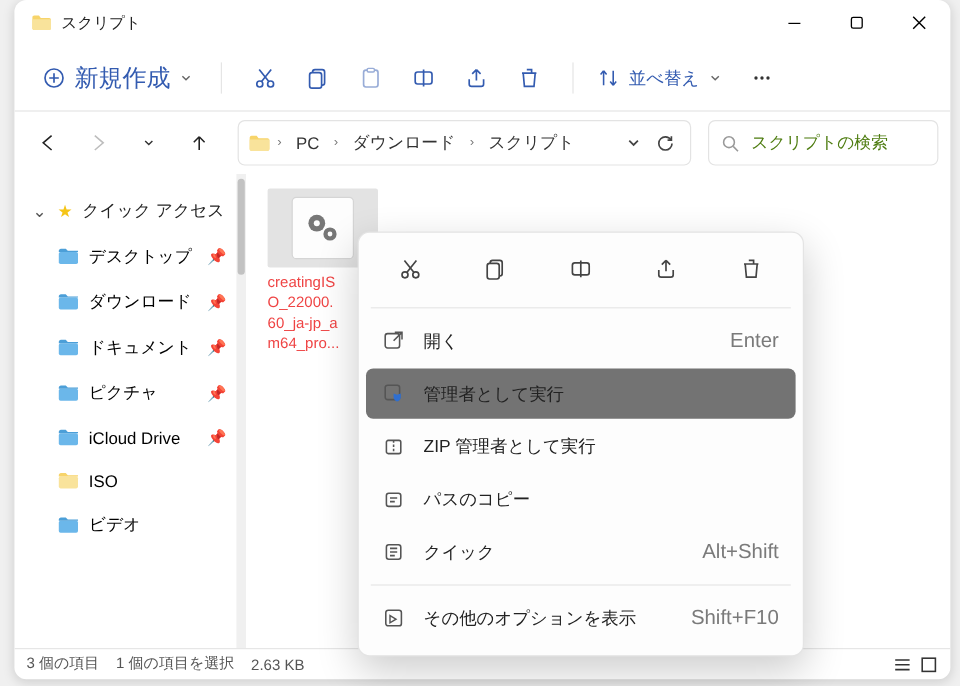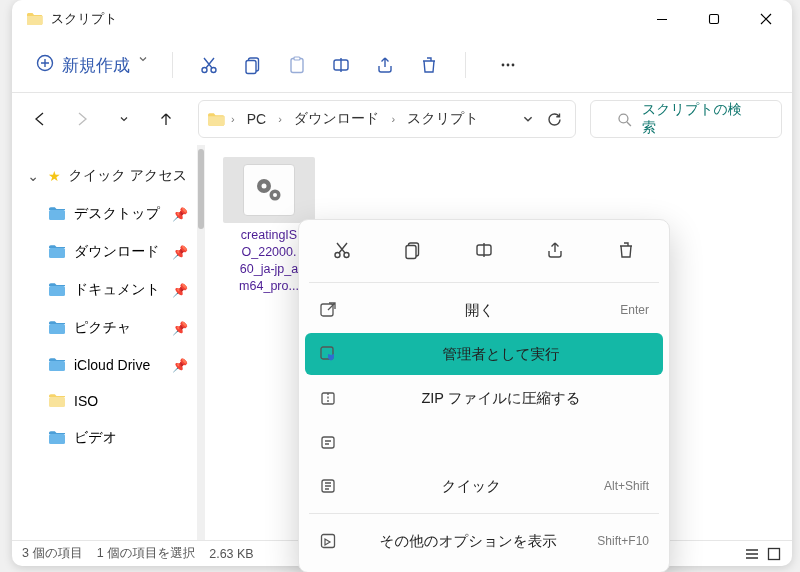--- a/index.html
+++ b/index.html
@@ -44,22 +44,22 @@
   .toolbar {
     display: flex;
     align-items: center;
     height: 55px;
     padding: 0 18px;
     gap: 0;
     border-bottom: 1px solid #e5e5e5;
     color: #335bb0;
   }
   .tool-new {
-    display: inline-flex; align-items: flex-start; gap: 8px;
-    color: #335bb0; font-size: 17px;
+    display: inline-flex; align-items: center; gap: 8px;
+    color: #335bb0; font-size: 20px;
     padding: 6px 6px;
     margin-right: 4px;
   }
   .tool-sep {
     width: 1px; height: 26px;
     background: #e5e5e5;
     margin: 0 14px;
   }
   .tool-icon {
     width: 44px; height: 44px;
@@ -103,22 +103,22 @@
   .bc-end {
     display: flex; align-items: center; gap: 12px;
     padding-right: 6px;
     color: #444;
   }
   .searchbox {
     width: 192px; height: 38px;
     border: 1px solid #e3e3e3;
     border-radius: 6px;
     display: flex; align-items: center;
-    padding: 0 26px;
-    color: #0f766e;
+    padding: 0 10px;
+    color: #4d7c0f;
     font-size: 14px;
     gap: 10px;
     margin-left: 8px;
   }
   
   .main {
     flex: 1;
     display: flex;
     min-height: 0;
   }
@@ -150,23 +150,23 @@
     position:absolute; left:1px; right:1px; top:4px; height:80px;
     background: #c2c2c2; border-radius: 3px;
   }
   .content {
     flex: 1;
     padding: 12px 0 0 18px;
     position: relative;
   }
   .file-tile {
     width: 92px;
-    text-align: center;
+    text-align: left;
     font-size: 12.5px;
-    color: #4c1d95;
+    color: #ef4444;
   }
   .file-tile .iconbox {
     width: 92px; height: 66px;
     background: #e3e3e3;
     border-radius: 2px;
     display: flex; align-items: center; justify-content: center;
     margin-bottom: 4px;
   }
   .file-tile .iconbox .inner {
     width: 52px; height: 52px;
@@ -184,48 +184,47 @@
     display: flex; align-items: center;
     font-size: 12.5px; color: #555;
     padding: 0 10px;
     gap: 14px;
   }
   .status .grow { flex:1; }
   .view-btns { display:flex; gap:6px; color:#333; }
   
   .ctx {
     position: absolute;
-    left: 298px; top: 219px;
+    left: 298px; top: 193px;
     width: 372px;
     background: #fdfdfd;
     border: 1px solid #e4e4e4;
     border-radius: 10px;
     box-shadow: 0 12px 34px rgba(0,0,0,.20);
     padding: 8px 6px 10px;
     font-size: 14.5px;
-    text-align: center;
   }
   .ctx-toprow {
     display:flex; gap:4px; padding: 4px 4px 8px;
   }
   .ctx-tbtn {
     flex:1; height:36px; display:flex; align-items:center; justify-content:center;
     color:#333; border-radius:6px;
   }
   .ctx-item {
     display:flex; align-items:center; gap:14px;
     height: 42px;
     padding: 0 14px;
     border-radius: 6px;
     margin-top: 2px;
     color:#222;
   }
-  .ctx-item.hover { background:#14b8a6; }
+  .ctx-item.hover { background:#737373; }
   .ctx-item .lbl { flex:1; }
-  .ctx-item .accel { color:#7a7a7a; font-size:12px; }
+  .ctx-item .accel { color:#7a7a7a; font-size:17px; }
   .ctx-sep {
     height:1px; background:#e6e6e6; margin:6px 4px;
   }
   .ctx-icon { width:20px; text-align:center; color:#444; }
   svg { display:block; }
   .folder-glyph svg, .sideicon svg { display:block; }
   .sideicon { width:18px; height:16px; }
 </style>
 </head>
 <body>
@@ -300,20 +299,29 @@
           <path d="M4 11v4a2 2 0 0 0 2 2h8a2 2 0 0 0 2-2v-4" fill="none" stroke="#335bb0" stroke-width="1.4"></path>
           <path d="M10 3v9M10 3l3.5 3.5M10 3L6.5 6.5" fill="none" stroke="#335bb0" stroke-width="1.4"></path>
         </svg>
     </div>
     <div class="tool-icon">
       <svg width="20" height="20" viewBox="0 0 20 20">
           <path d="M5 6h10l-1 11H6L5 6zM4 6h12M8 3h4v3" fill="none" stroke="#335bb0" stroke-width="1.4"></path>
         </svg>
     </div>
     <span class="tool-sep"></span>
+    <div class="tool-sort">
+      <svg width="18" height="18" viewBox="0 0 18 18">
+          <path d="M5 3v12M5 3l-2.5 3M5 3l2.5 3M13 15V3M13 15l-2.5-3M13 15l2.5-3" stroke="#335bb0" stroke-width="1.3" fill="none"></path>
+        </svg>
+      <span>並べ替え</span>
+      <svg width="10" height="10" viewBox="0 0 10 10">
+          <path d="M2 3.5l3 3 3-3" fill="none" stroke="#666" stroke-width="1.2"></path>
+        </svg>
+    </div>
     <div class="tool-icon" style="margin-left:6px">
       <svg width="20" height="20" viewBox="0 0 20 20">
           <circle cx="5" cy="10" r="1.4" fill="#333"></circle>
           <circle cx="10" cy="10" r="1.4" fill="#333"></circle>
           <circle cx="15" cy="10" r="1.4" fill="#333"></circle>
         </svg>
     </div>
   </div>
 
   <div class="navrow">
@@ -559,30 +567,31 @@
     <span class="lbl">管理者として実行</span>
   </div>
 
   <div class="ctx-item">
     <span class="ctx-icon">
       <svg width="18" height="18" viewBox="0 0 18 18">
           <rect x="3" y="4" width="12" height="11" rx="1.5" fill="none" stroke="#555" stroke-width="1.3"></rect>
           <path d="M9 4v11" stroke="#555" stroke-width="1.3" stroke-dasharray="2 1.5"></path>
         </svg>
     </span>
-    <span class="lbl">ZIP ファイルに圧縮する</span>
+    <span class="lbl">ZIP 管理者として実行</span>
   </div>
 
   <div class="ctx-item">
     <span class="ctx-icon">
       <svg width="18" height="18" viewBox="0 0 18 18">
           <rect x="3" y="4" width="12" height="11" rx="2" fill="none" stroke="#555" stroke-width="1.3"></rect>
           <path d="M6 8h6M6 11h4" stroke="#555" stroke-width="1.3"></path>
         </svg>
     </span>
+    <span class="lbl">パスのコピー</span>
   </div>
 
   <div class="ctx-item">
     <span class="ctx-icon">
       <svg width="18" height="18" viewBox="0 0 18 18">
           <rect x="3" y="3" width="12" height="12" rx="2" fill="none" stroke="#555" stroke-width="1.3"></rect>
           <path d="M6 6h6M6 9h6M6 12h4" stroke="#555" stroke-width="1.3"></path>
         </svg>
     </span>
     <span class="lbl">クイック</span>

